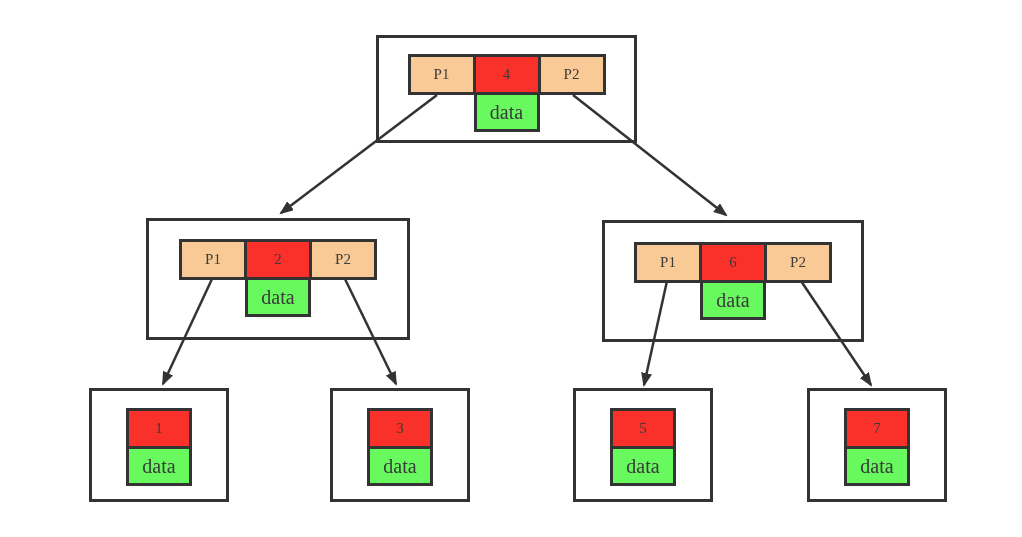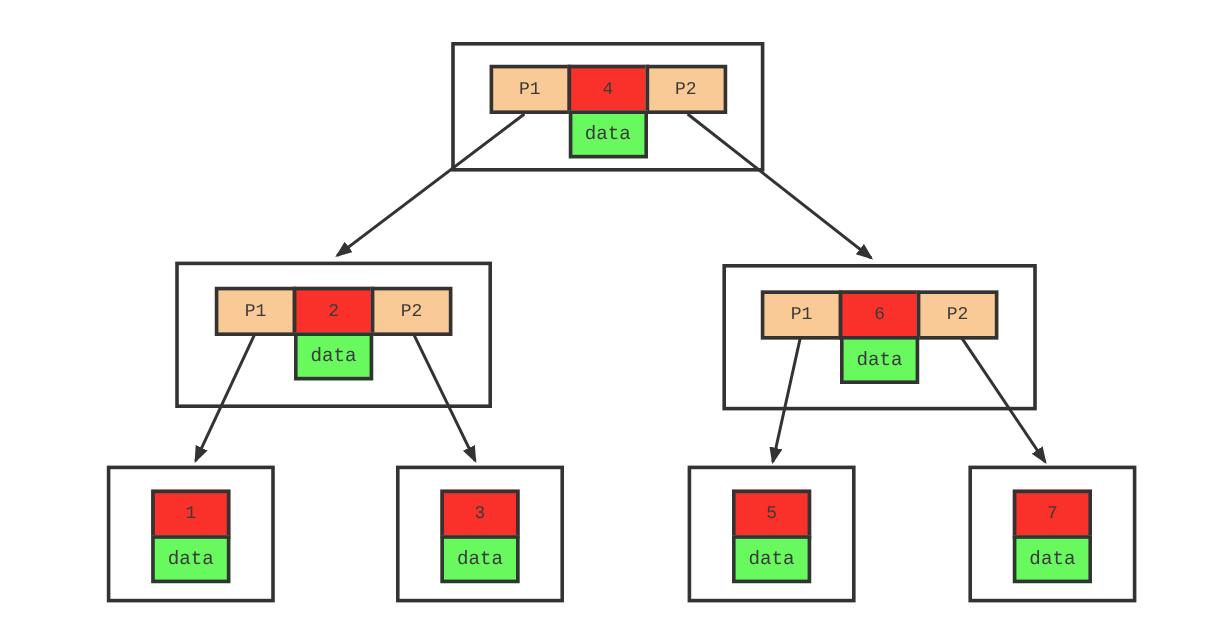--- a/index.html
+++ b/index.html
@@ -6,36 +6,36 @@
     --line:#333333;
     --pointer-cell:#FACA96;
     --key-cell:#F9312A;
     --data-cell:#67F95E;
     --text:#3b3b3b;
     --canvas-bg:#ffffff;
   }
   html,body{margin:0;padding:0;background:var(--canvas-bg);}
   .canvas{
     position:relative;width:1021px;height:537px;background:var(--canvas-bg);
-    font-family:Liberation Mono, monospace;color:var(--text);overflow:hidden;
+    font-family:Liberation Serif, serif;color:var(--text);overflow:hidden;
   }
   .tnode,.lnode{
     position:absolute;box-sizing:border-box;border:3px solid var(--line);
     background:#fff;display:flex;flex-direction:column;align-items:center;
   }
   .cell{
     box-sizing:border-box;border:3px solid var(--line);
     display:flex;align-items:center;justify-content:center;
     font-size:15px;line-height:1;color:var(--text);
   }
   .prow{display:flex;}
   .prow .cell + .cell{margin-left:-3px;}
   .pcell{width:68px;height:41px;background:var(--pointer-cell);}
   .kcell{width:68px;height:41px;background:var(--key-cell);}
-  .dcell{width:66px;height:40px;background:var(--data-cell);margin-top:-3px;font-size:16px;}
+  .dcell{width:66px;height:40px;background:var(--data-cell);margin-top:-3px;font-size:20px;}
   .lnode .kcell{width:66px;height:41px;}
   .lnode .dcell{width:66px;height:40px;}
 
   
   #n-root {left:376px;top:35px; width:261px;height:108px;padding-top:16px;}
   #n-left {left:146px;top:218px;width:264px;height:122px;padding-top:18px;}
   #n-right{left:602px;top:220px;width:262px;height:122px;padding-top:19px;}
 
   
   .lnode{width:140px;height:114px;padding-top:17px;}

